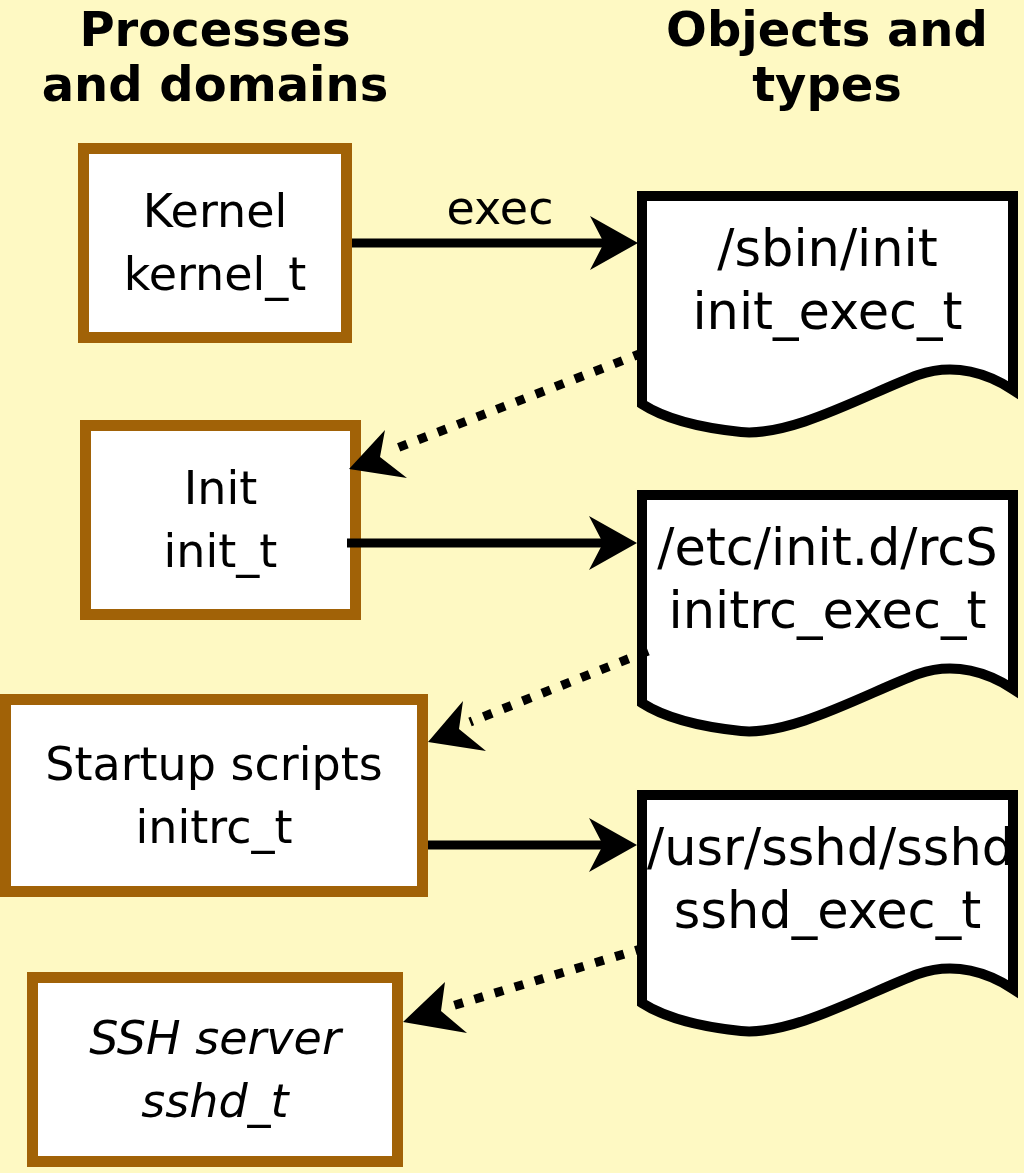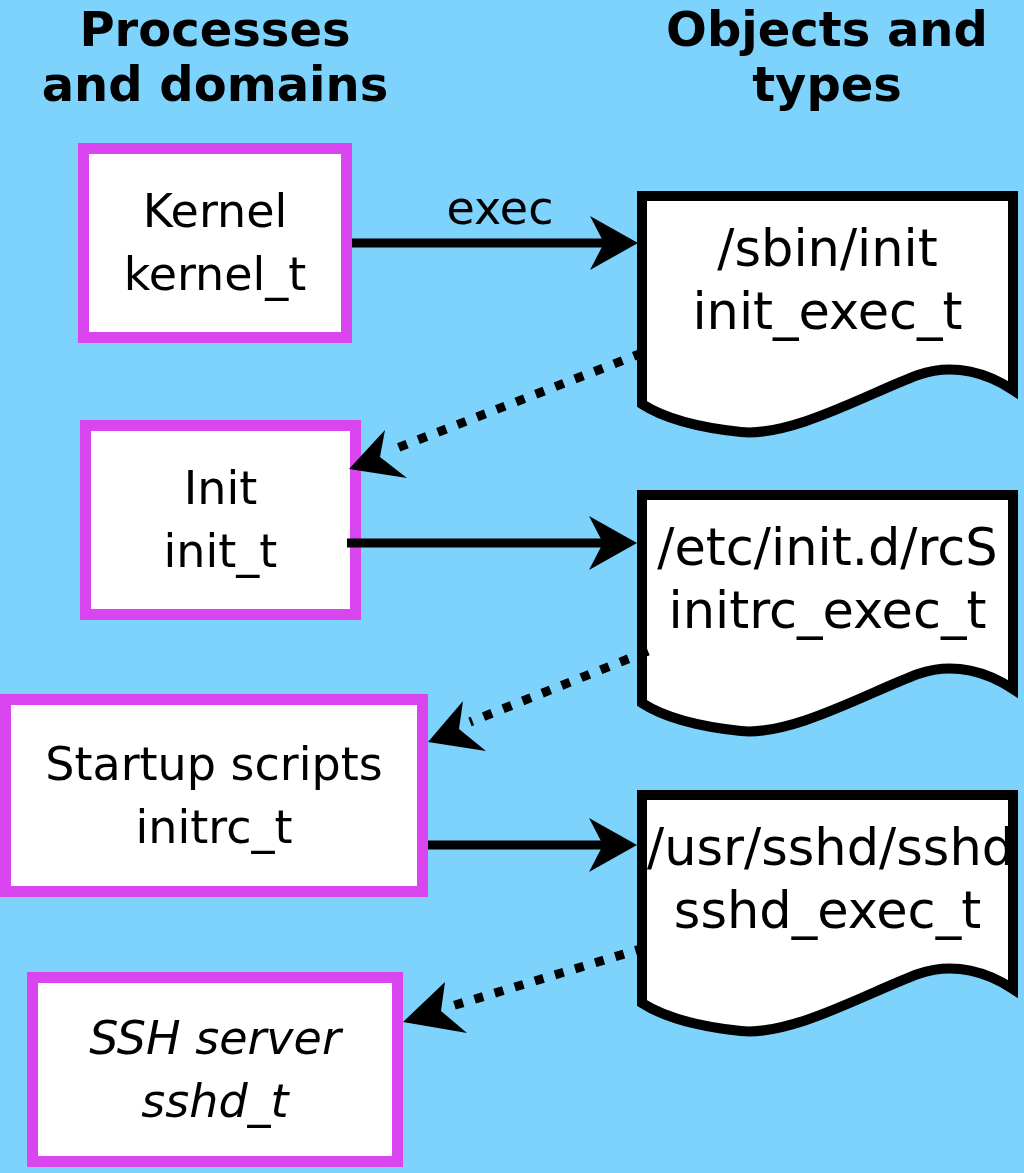--- a/index.html
+++ b/index.html
@@ -1,38 +1,38 @@
 <!DOCTYPE html>
 <html><head>
 <meta charset="utf-8">
 <style>
   html, body { margin: 0; padding: 0; background: #ffffff; }
   .canvas {
     position: relative;
     width: 1024px;
     height: 1173px;
-    background: #7dd3fc;
+    background: #fef9c3;
     overflow: hidden;
     font-family: "DejaVu Sans", "Liberation Sans", sans-serif;
     color: #000000;
   }
   .col-header {
     position: absolute;
     text-align: center;
     font-weight: bold;
     font-size: 48px;
     line-height: 55px;
     color: #000;
     white-space: nowrap;
   }
   .col-header .hline { display: block; }
   .pbox {
     position: absolute;
     box-sizing: border-box;
-    border: 11px solid #d946ef;
+    border: 11px solid #a16207;
     background: #ffffff;
     display: flex;
     flex-direction: column;
     align-items: center;
     justify-content: center;
     text-align: center;
     font-size: 46px;
     line-height: 63px;
     z-index: 2;
   }

